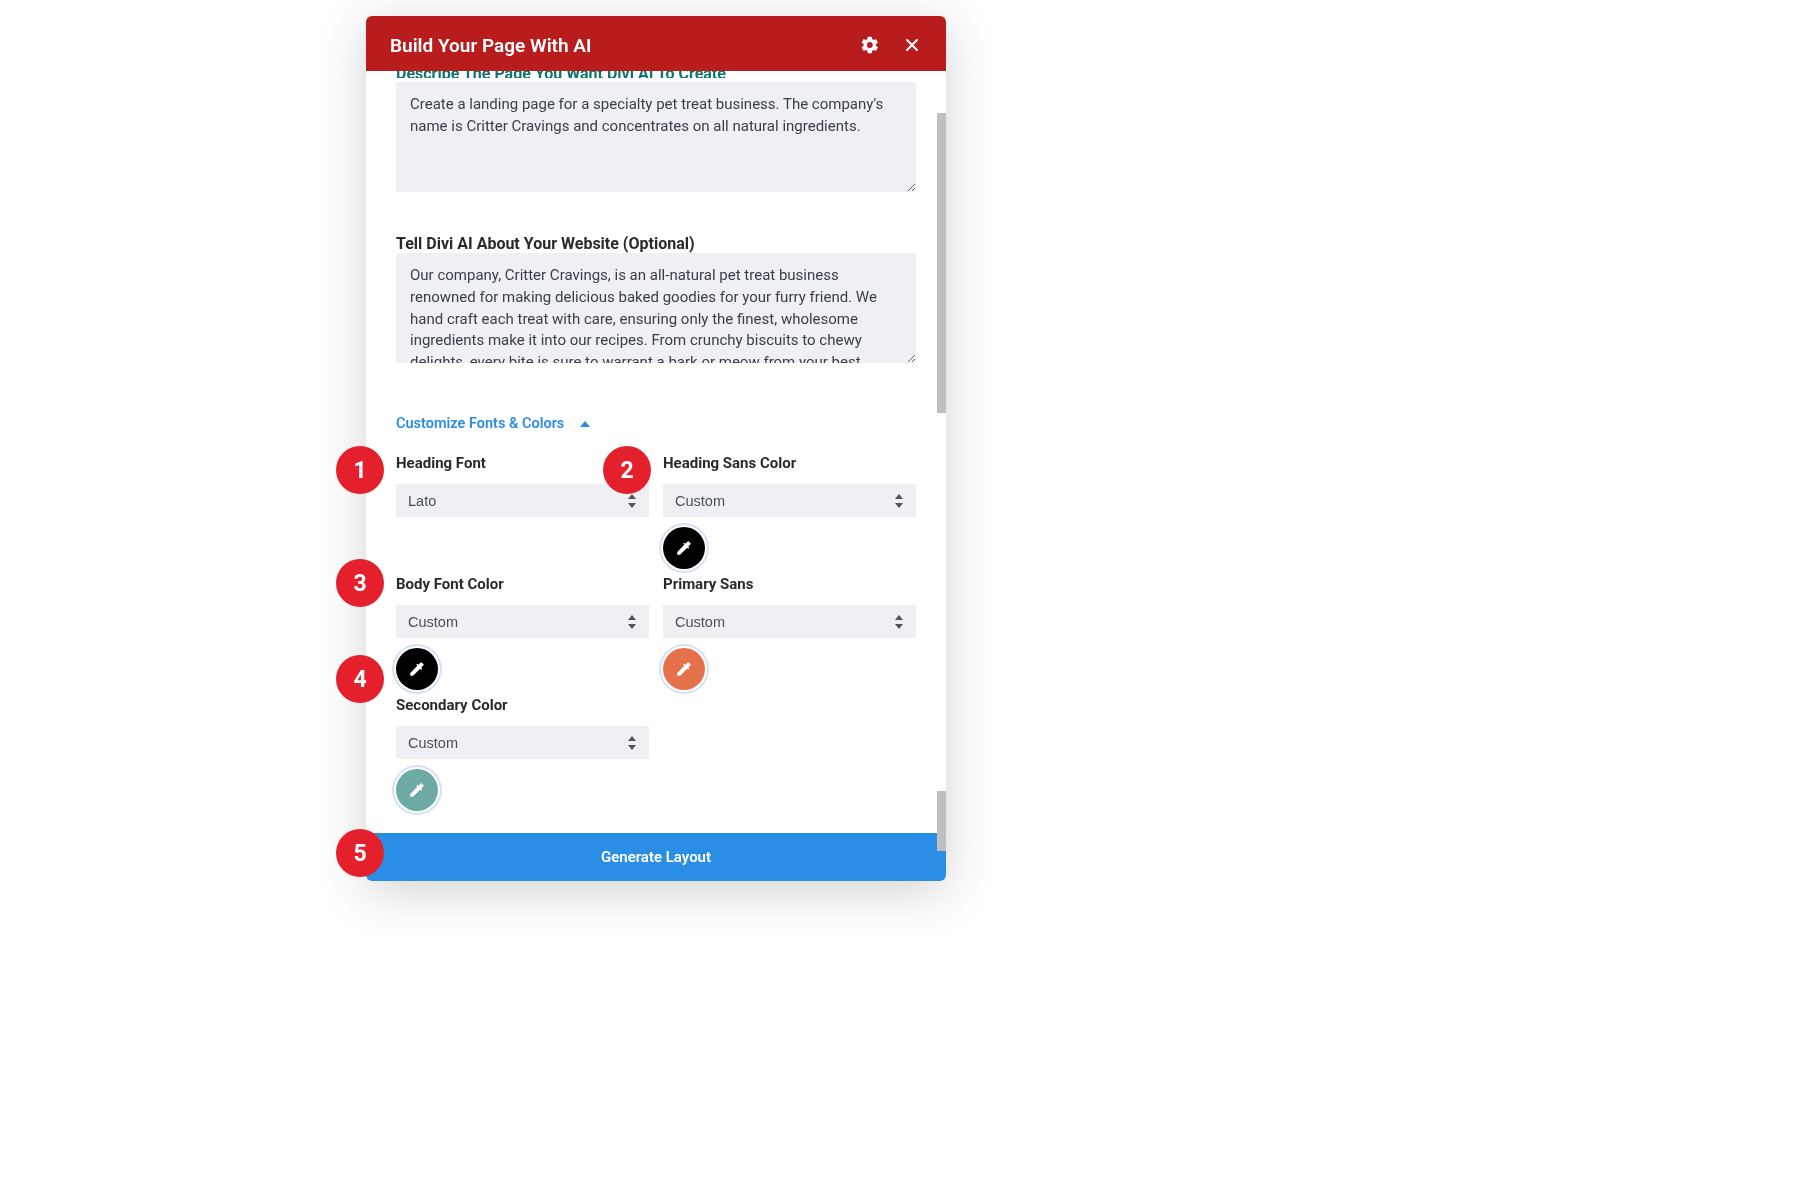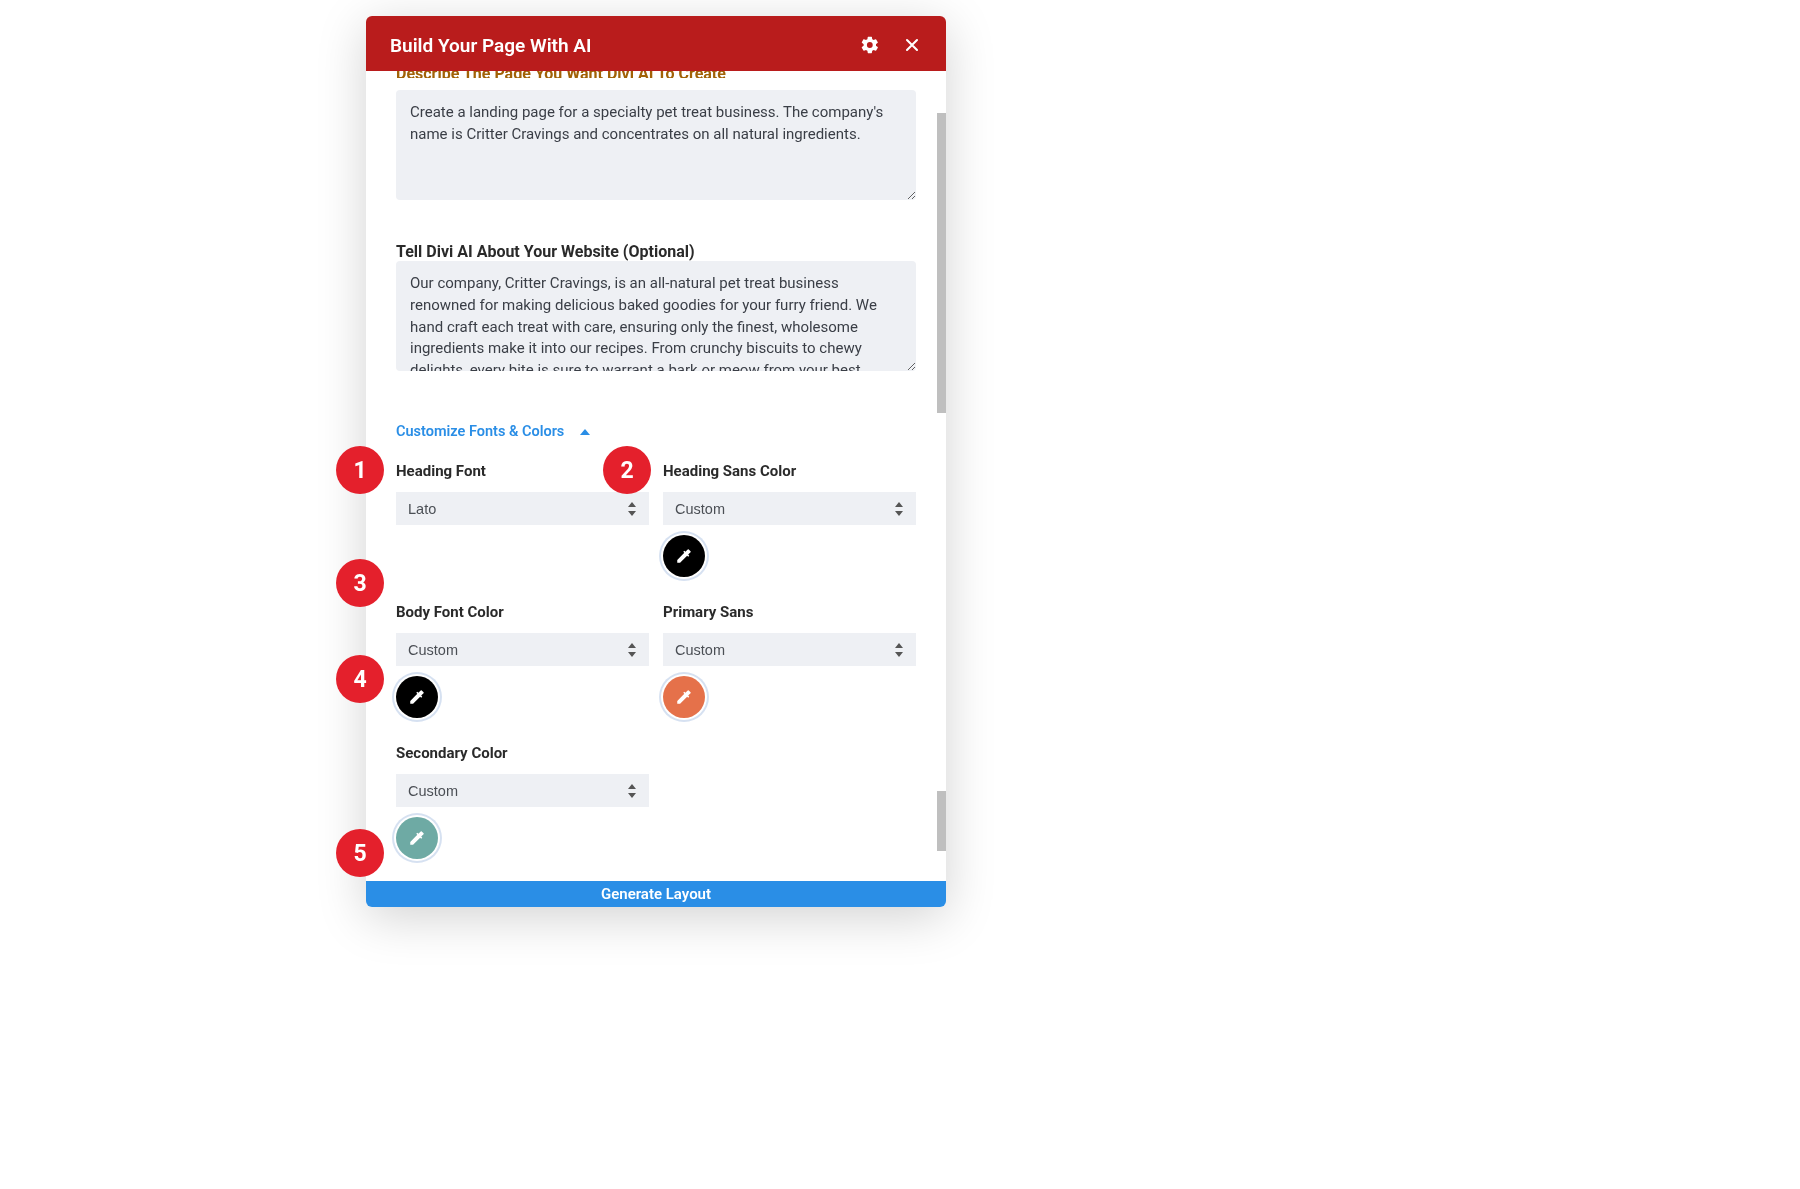--- a/index.html
+++ b/index.html
@@ -40,25 +40,25 @@
     cursor: pointer;
   }
   .modal-body-wrap {
     position: relative;
   }
   .modal-body {
     padding: 0 30px 22px 30px;
     background: #fff;
   }
   .section-label-cut {
-    color: #a16207;
+    color: #0f766e;
     font-size: 16px;
     font-weight: 700;
     margin-top: -3px;
-    margin-bottom: 12px;
+    margin-bottom: 4px;
     white-space: nowrap;
     overflow: hidden;
     height: 7px;
     position: relative;
   }
   .section-label-cut span {
     position: absolute;
     bottom: -5px;
   }
   .textarea {
@@ -94,21 +94,21 @@
   .tri-up {
     display: inline-block;
     width: 0; height: 0;
     border-left: 5px solid transparent;
     border-right: 5px solid transparent;
     border-bottom: 6px solid #2a8ee6;
   }
   .grid {
     display: grid;
     grid-template-columns: 1fr 1fr;
-    gap: 26px 14px;
+    gap: 6px 14px;
   }
   .field {}
   .field-label {
     color: #2a2a2a;
     font-size: 15px;
     font-weight: 700;
     margin-bottom: 12px;
   }
   .select {
     width: 100%;
@@ -153,21 +153,21 @@
     position: absolute;
     right: 0;
     top: 720px;
     width: 9px;
     height: 60px;
     background: #bfbfbf;
   }
   .generate-btn {
     background: #2a8ee6;
     color: #fff;
-    height: 26px;
+    height: 48px;
     display: flex;
     align-items: center;
     justify-content: center;
     font-size: 15px;
     font-weight: 600;
     cursor: pointer;
   }
   .badge {
     position: absolute;
     width: 48px; height: 48px;

